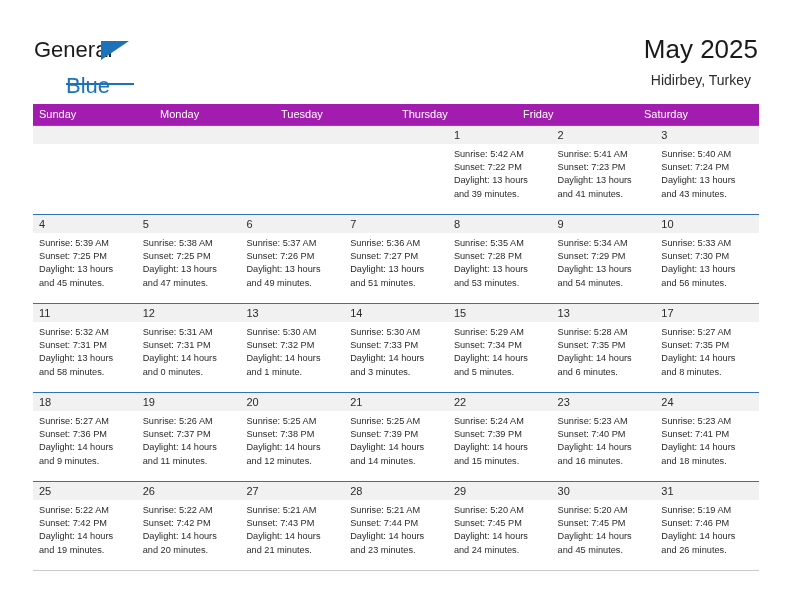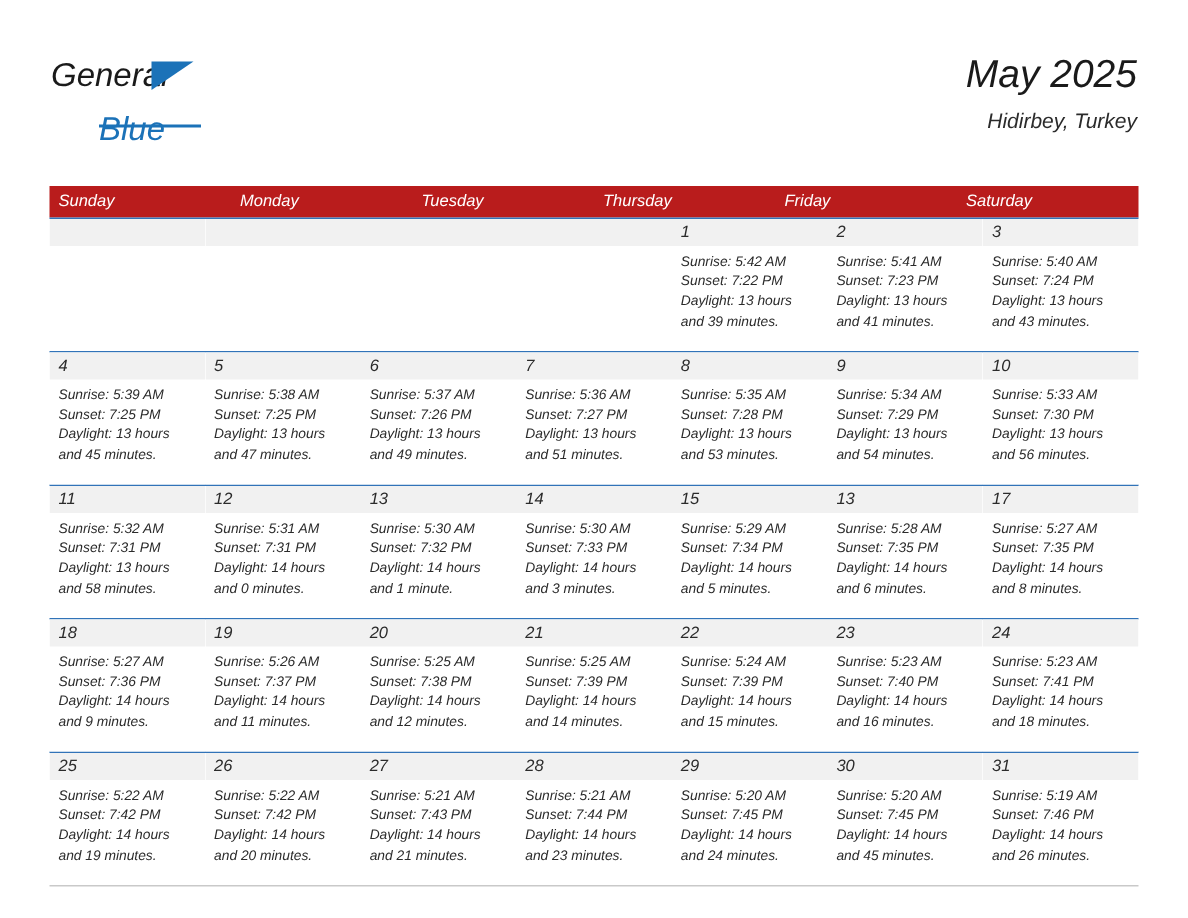--- a/index.html
+++ b/index.html
@@ -11,21 +11,20 @@
     height: 612px;
     background: #ffffff;
     font-family: "Liberation Sans", sans-serif;
     overflow: hidden;
   }
   .page {
     position: relative;
     width: 792px;
     height: 612px;
     box-sizing: border-box;
-    font-style: italic;
   }
 
   
   .top {
     position: absolute;
     left: 0;
     top: 0;
     width: 792px;
     height: 100px;
   }
@@ -71,21 +70,21 @@
     top: 45px;
     width: 68px;
     height: 2px;
     background: #1b72b8;
   }
 
   .title-block {
     position: absolute;
     right: 34px;
     top: 33px;
-    text-align: right;
+    text-align: center;
   }
   .cal-title {
     font-size: 26px;
     color: #1a1a1a;
     line-height: 32px;
     font-weight: 400;
   }
   .cal-sub {
     font-size: 14px;
     color: #2b2b2b;
@@ -96,23 +95,22 @@
 
   
   .calendar {
     position: absolute;
     left: 33px;
     top: 104px;
     width: 726px;
   }
   .dow-row {
     display: flex;
-    background: #b91c1c;
+    background: #a21caf;
     height: 21px;
-    margin-top: 20px;
   }
   .dow {
     flex: 1 1 0;
     font-size: 11px;
     color: #ffffff;
     line-height: 21px;
     padding-left: 6px;
     box-sizing: border-box;
     white-space: nowrap;
     overflow: hidden;

